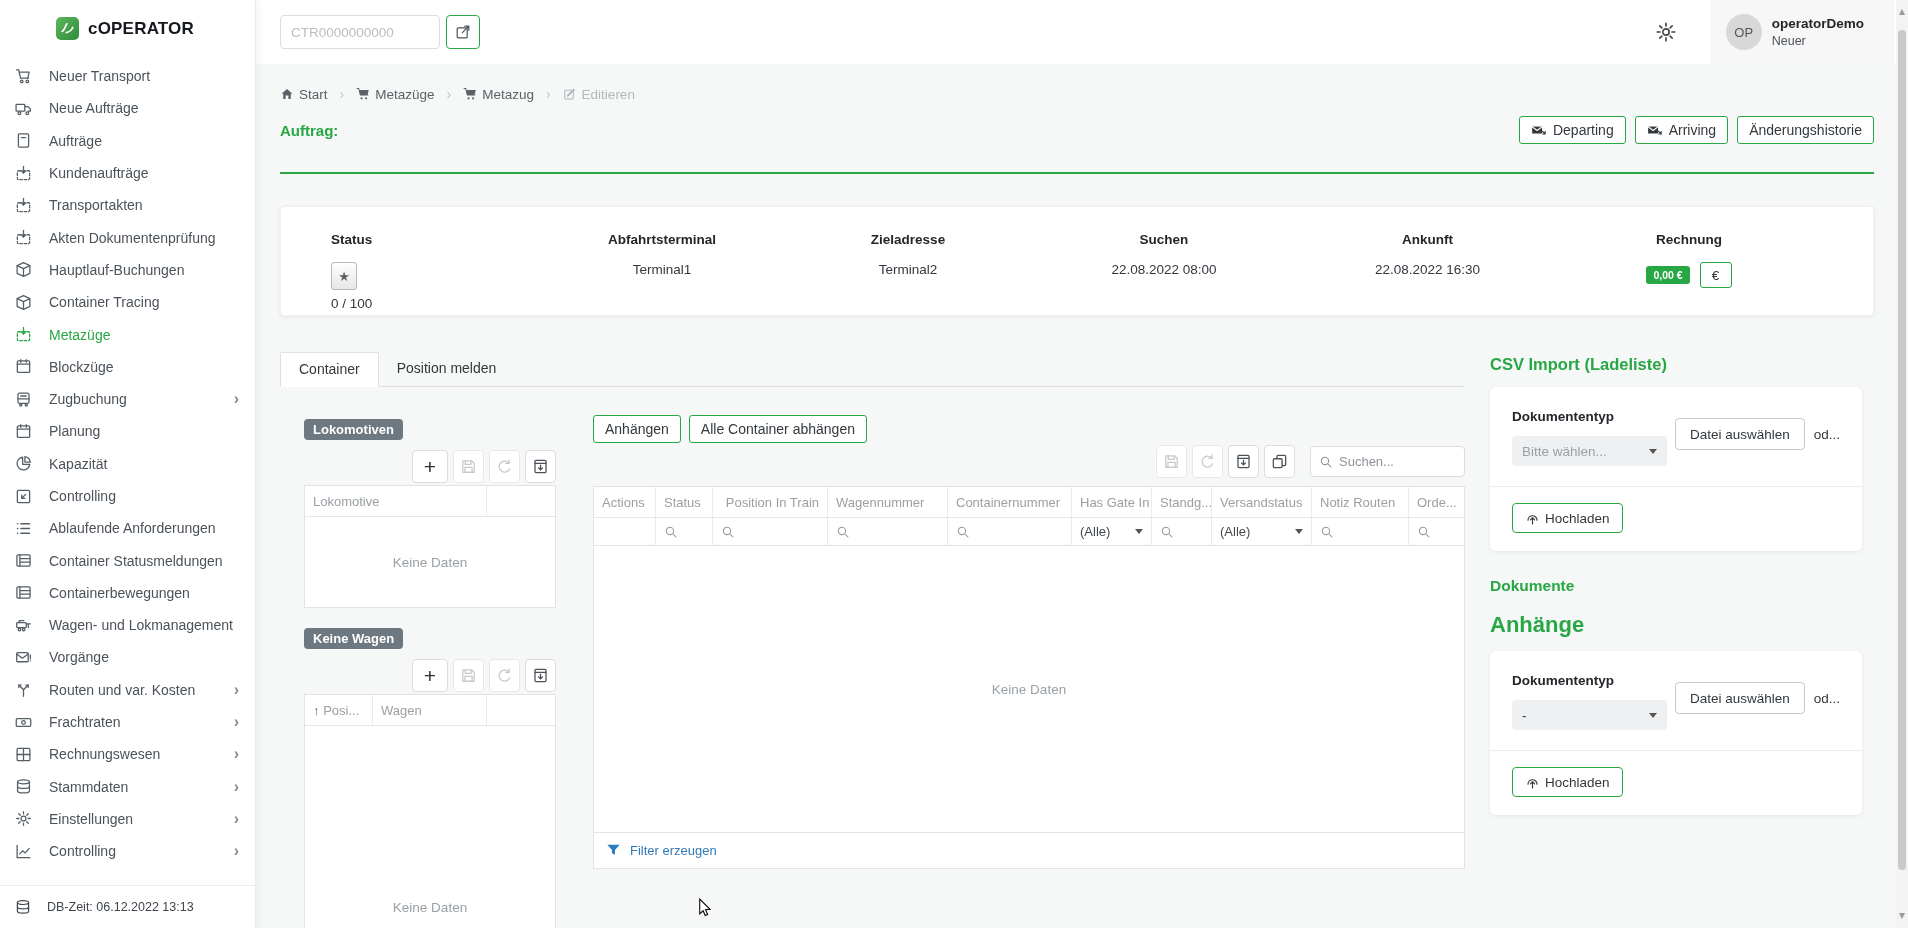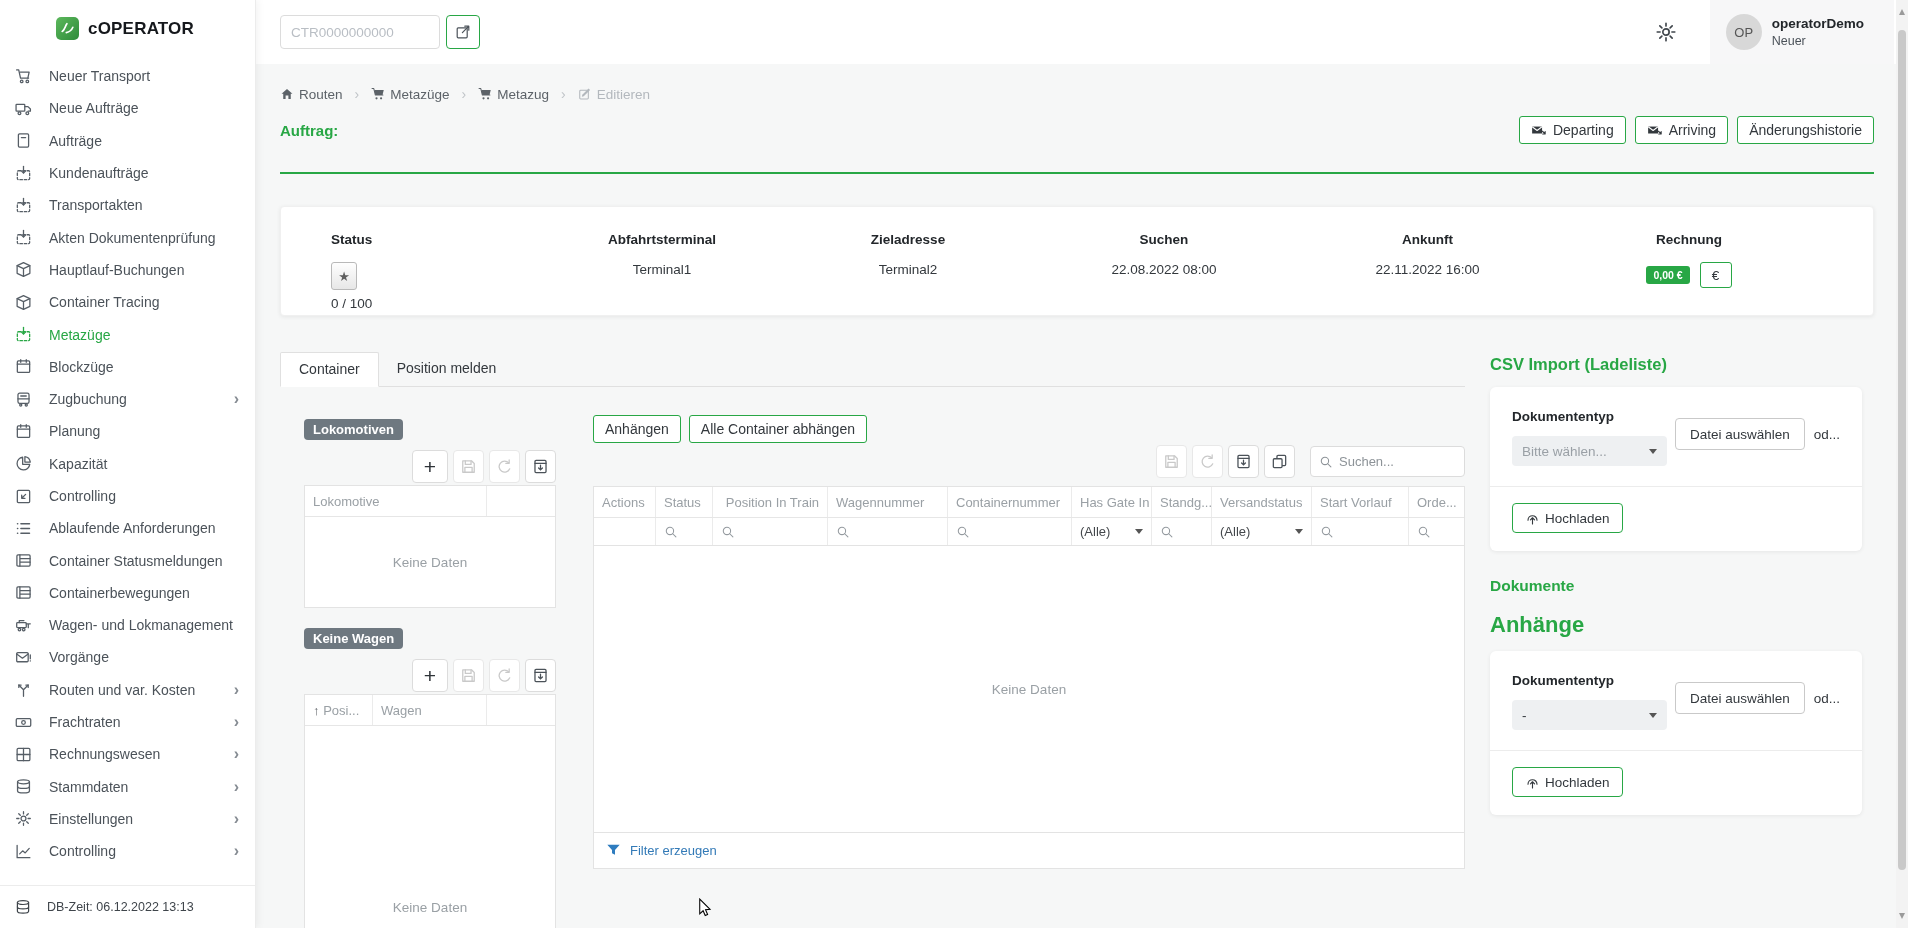--- a/index.html
+++ b/index.html
@@ -472,21 +472,21 @@
 
     <div class="content">
 
       <div class="breadcrumb" id="breadcrumb">
           <span class="crumb">
             <span class="ic">
               <svg viewBox="0 0 16 16" fill="none" stroke="currentColor" stroke-width="1.2" stroke-linecap="round" stroke-linejoin="round">
                 <path d="M8 2.4l6.2 5.4h-1.9v5.8H9.6V9.8H6.4v3.8H3.7V7.8H1.8z" fill="currentColor" stroke="none"></path>
               </svg>
             </span>
-            <span>Routen</span>
+            <span>Start</span>
           </span>
           <span class="crumb-sep">›</span>
           <span class="crumb">
             <span class="ic">
               <svg viewBox="0 0 16 16" fill="none" stroke="currentColor" stroke-width="1.2" stroke-linecap="round" stroke-linejoin="round">
                 <path d="M1.2 1.8h2l1.8 7.4h8.6"></path>
                 <path d="M4 3.4h10.6l-1.5 5.8H4.9z" fill="currentColor" stroke="none"></path>
                 <circle cx="6.3" cy="12.9" r="1.25" fill="currentColor" stroke="none"></circle>
                 <circle cx="11.5" cy="12.9" r="1.25" fill="currentColor" stroke="none"></circle>
               </svg>
@@ -561,21 +561,21 @@
           <div class="sc-field" style="width:240px">
             <div class="sc-label">Zieladresse</div>
             <div class="sc-value">Terminal2</div>
           </div>
           <div class="sc-field" style="width:272px">
             <div class="sc-label">Suchen</div>
             <div class="sc-value">22.08.2022 08:00</div>
           </div>
           <div class="sc-field" style="width:255px">
             <div class="sc-label">Ankunft</div>
-            <div class="sc-value">22.11.2022 16:00</div>
+            <div class="sc-value">22.08.2022 16:30</div>
           </div>
           <div class="sc-field" style="flex:1">
             <div class="sc-label">Rechnung</div>
             <div style="margin-top:4px"><span class="badge-green">0,00 €</span><button class="euro-btn">€</button></div>
           </div>
         </div>
 
       <div class="lower">
 
         <div class="tabarea">
@@ -723,21 +723,21 @@
               <div class="grid">
                 <div class="grid-header" id="cont-header">
                     <div class="gh-cell" style="width:62px">Actions</div>
                     <div class="gh-cell" style="width:57px">Status</div>
                     <div class="gh-cell r" style="width:115px">Position In Train</div>
                     <div class="gh-cell" style="width:120px">Wagennummer</div>
                     <div class="gh-cell" style="width:124px">Containernummer</div>
                     <div class="gh-cell" style="width:80px">Has Gate In</div>
                     <div class="gh-cell" style="width:60px">Standg...</div>
                     <div class="gh-cell" style="width:100px">Versandstatus</div>
-                    <div class="gh-cell" style="width:97px">Start Vorlauf</div>
+                    <div class="gh-cell" style="width:97px">Notiz Routen</div>
                     <div class="gh-cell" style="width:60px">Orde...</div>
                   </div>
                 <div class="filter-row" id="cont-filter">
                     <div class="fr-cell" style="width:62px"></div>
                     <div class="fr-cell" style="width:57px">
                       <span class="ic">
                         <svg viewBox="0 0 16 16" fill="none" stroke="currentColor" stroke-width="1.2" stroke-linecap="round" stroke-linejoin="round">
                           <circle cx="6.8" cy="6.8" r="4.2"></circle>
                           <path d="M10 10l3.6 3.6"></path>
                         </svg>

